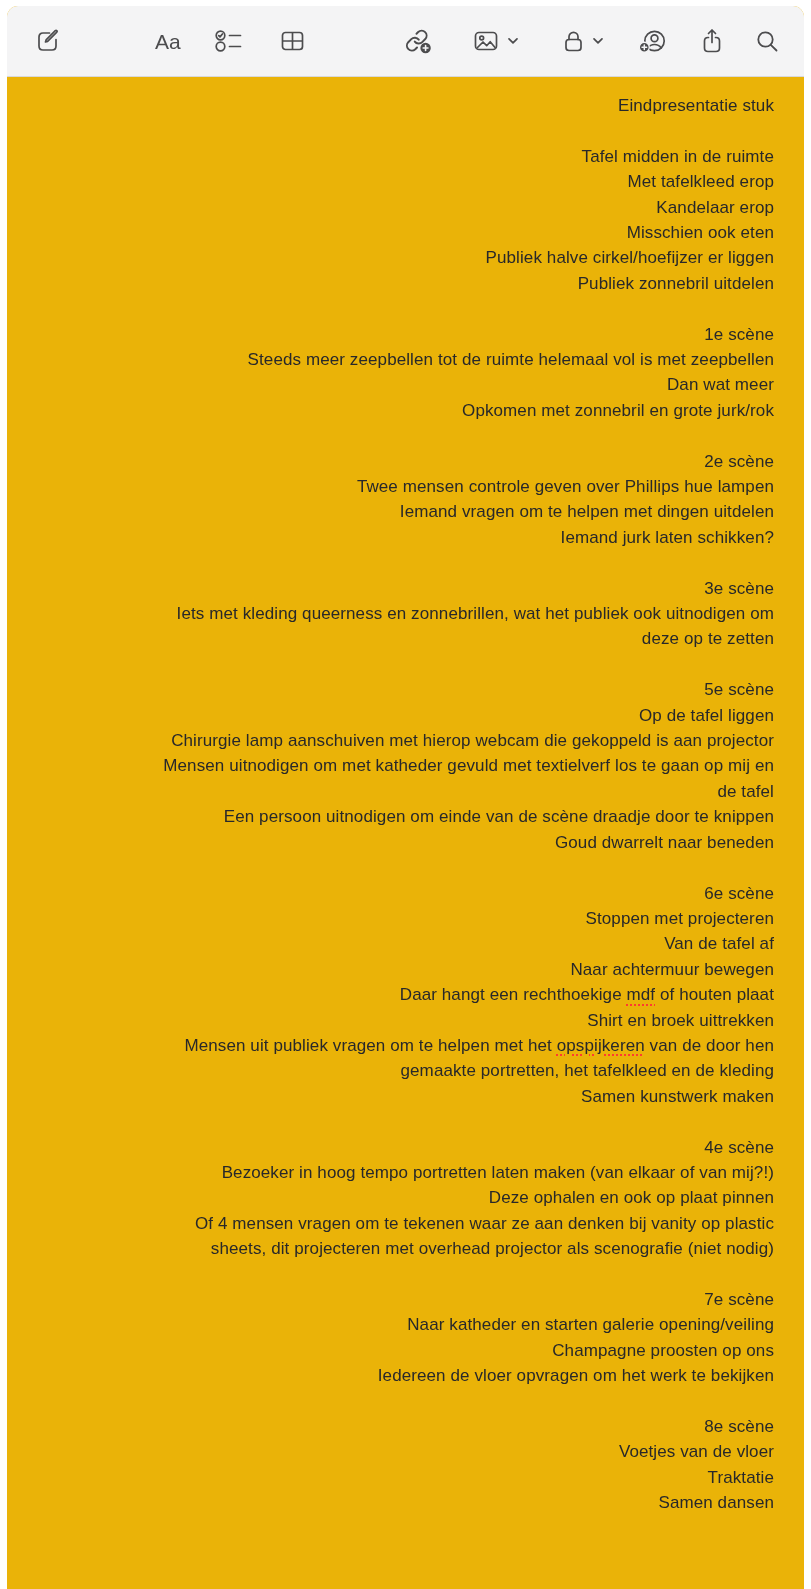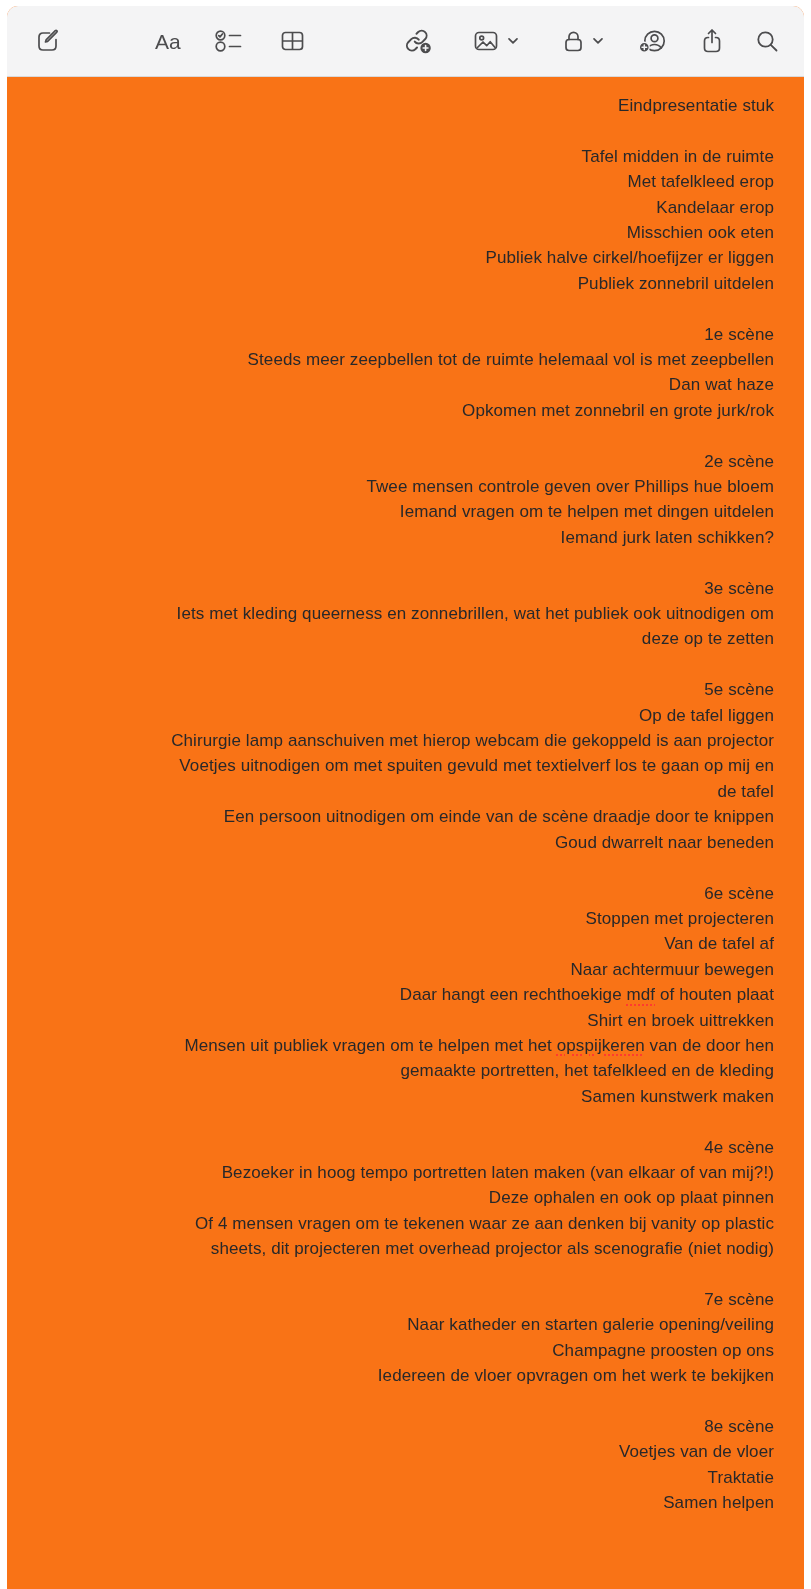--- a/index.html
+++ b/index.html
@@ -2,21 +2,21 @@
 <html><head>
 <meta charset="utf-8">
 <style>
   * { margin:0; padding:0; box-sizing:border-box; }
   html,body { background:#ffffff; }
   body {
     width:811px; height:1589px; overflow:hidden;
     font-family:"Liberation Sans","DejaVu Sans",sans-serif;
   }
   .window {
-    margin:6px 7px 0; height:1583px; background:#f97316;
+    margin:6px 7px 0; height:1583px; background:#eab308;
     border-radius:11px 11px 0 0; overflow:hidden;
   }
   .toolbar {
     background:#f4f4f5; height:71px; display:flex; align-items:center;
     padding:0 22px 0 27px; border-bottom:1px solid #d9d9da; color:#4c4c4e;
   }
   .tool { display:flex; align-items:center; color:#4c4c4e; cursor:default; flex:none; }
   .tool svg { display:block; }
   .aa { font-size:21px; line-height:1; color:#4c4c4e; }
   .chev { margin-left:7px; display:flex; align-items:center; }
@@ -168,39 +168,39 @@
         <div class="line">Tafel midden in de ruimte</div>
         <div class="line">Met tafelkleed erop</div>
         <div class="line">Kandelaar erop</div>
         <div class="line">Misschien ook eten</div>
         <div class="line">Publiek halve cirkel/hoefijzer er liggen</div>
         <div class="line">Publiek zonnebril uitdelen</div>
       </div>
       <div class="block">
         <div class="line">1e scène</div>
         <div class="line">Steeds meer zeepbellen tot de ruimte helemaal vol is met zeepbellen</div>
-        <div class="line">Dan wat haze</div>
+        <div class="line">Dan wat meer</div>
         <div class="line">Opkomen met zonnebril en grote jurk/rok</div>
       </div>
       <div class="block">
         <div class="line">2e scène</div>
-        <div class="line">Twee mensen controle geven over Phillips hue bloem</div>
+        <div class="line">Twee mensen controle geven over Phillips hue lampen</div>
         <div class="line">Iemand vragen om te helpen met dingen uitdelen</div>
         <div class="line">Iemand jurk laten schikken?</div>
       </div>
       <div class="block">
         <div class="line">3e scène</div>
         <div class="line">Iets met kleding queerness en zonnebrillen, wat het publiek ook uitnodigen om</div>
         <div class="line">deze op te zetten</div>
       </div>
       <div class="block">
         <div class="line">5e scène</div>
         <div class="line">Op de tafel liggen</div>
         <div class="line">Chirurgie lamp aanschuiven met hierop webcam die gekoppeld is aan projector</div>
-        <div class="line">Voetjes uitnodigen om met spuiten gevuld met textielverf los te gaan op mij en</div>
+        <div class="line">Mensen uitnodigen om met katheder gevuld met textielverf los te gaan op mij en</div>
         <div class="line">de tafel</div>
         <div class="line">Een persoon uitnodigen om einde van de scène draadje door te knippen</div>
         <div class="line">Goud dwarrelt naar beneden</div>
       </div>
       <div class="block">
         <div class="line">6e scène</div>
         <div class="line">Stoppen met projecteren</div>
         <div class="line">Van de tafel af</div>
         <div class="line">Naar achtermuur bewegen</div>
         <div class="line">Daar hangt een rechthoekige <span class="misspell">mdf</span> of houten plaat</div>
@@ -219,17 +219,17 @@
       <div class="block">
         <div class="line">7e scène</div>
         <div class="line">Naar katheder en starten galerie opening/veiling</div>
         <div class="line">Champagne proosten op ons</div>
         <div class="line">Iedereen de vloer opvragen om het werk te bekijken</div>
       </div>
       <div class="block">
         <div class="line">8e scène</div>
         <div class="line">Voetjes van de vloer</div>
         <div class="line">Traktatie</div>
-        <div class="line">Samen helpen</div>
+        <div class="line">Samen dansen</div>
       </div>
     </div>
 
 </div>
 
 </body></html>

